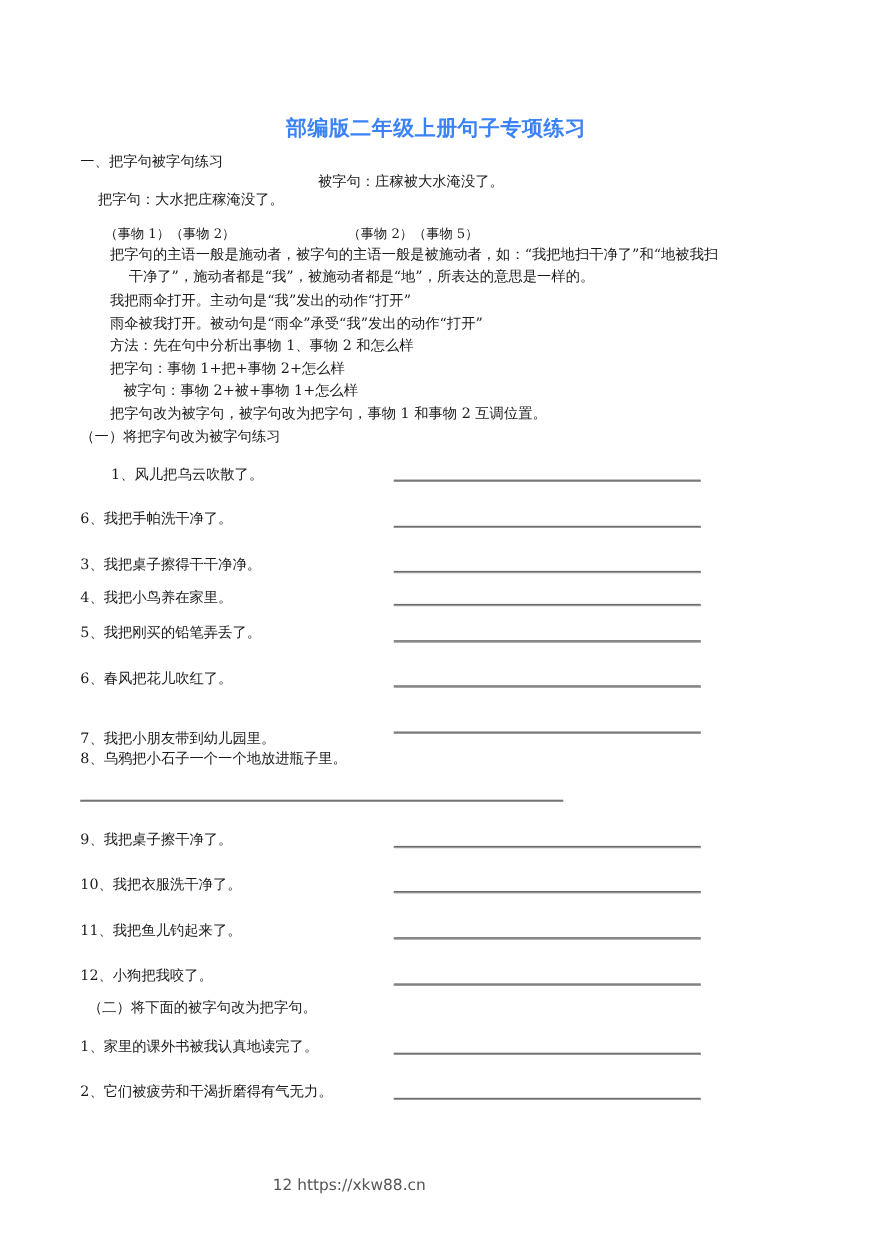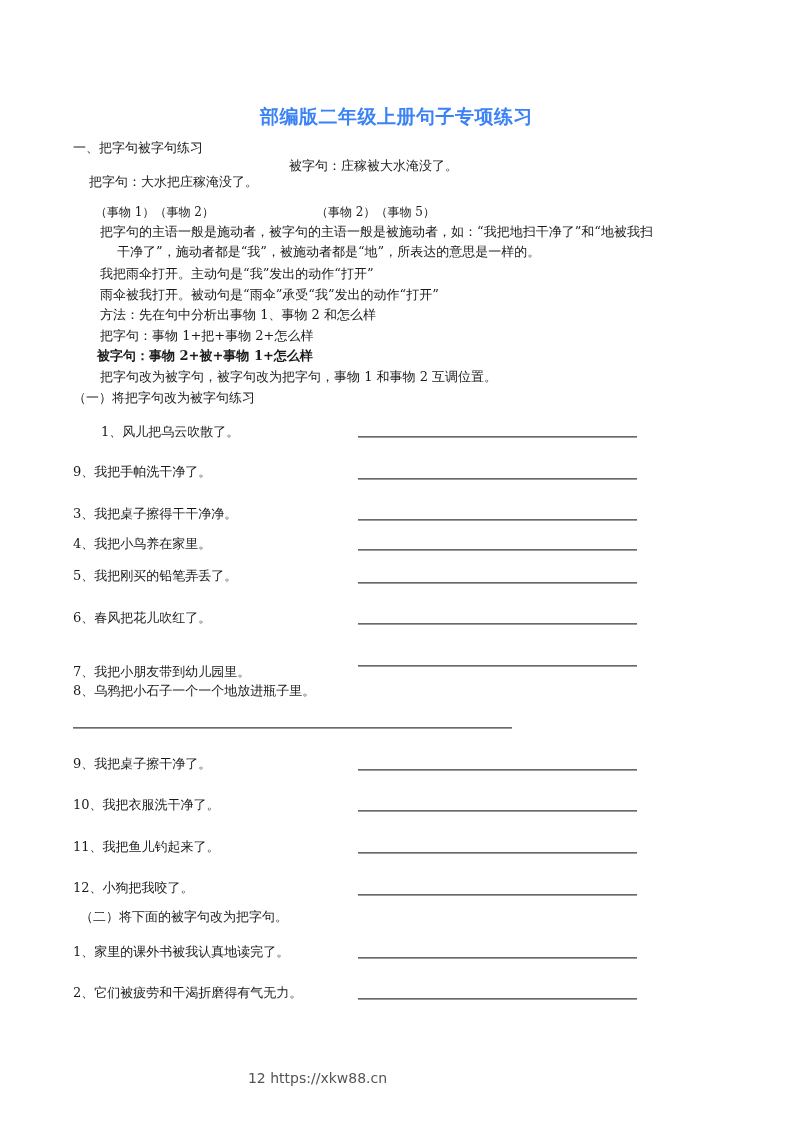--- a/index.html
+++ b/index.html
@@ -26,29 +26,29 @@
 <div class="abs t" style="left:95px;top:202px;font-size:12px;">（事物 1）（事物 2）</div>
 <div class="abs t" style="left:316px;top:202px;font-size:12px;">（事物 2）（事物 5）</div>
 
 <div class="abs t" style="left:100px;top:222px;">把字句的主语一般是施动者，被字句的主语一般是被施动者，如：“我把地扫干净了”和“地被我扫</div>
 <div class="abs t" style="left:73px;top:242px;margin-left:44px;">干净了”，施动者都是“我”，被施动者都是“地”，所表达的意思是一样的。</div>
 
 <div class="abs t" style="left:100px;top:264px;">我把雨伞打开。主动句是“我”发出的动作“打开”</div>
 <div class="abs t" style="left:100px;top:285px;">雨伞被我打开。被动句是“雨伞”承受“我”发出的动作“打开”</div>
 <div class="abs t" style="left:100px;top:305px;">方法：先在句中分析出事物 1、事物 2 和怎么样</div>
 <div class="abs t" style="left:100px;top:326px;">把字句：事物 1+把+事物 2+怎么样</div>
-<div class="abs t" style="left:97px;top:346px;font-weight:bold;">被字句：事物 2+被+事物 1+怎么样</div>
+<div class="abs t" style="left:112px;top:346px;">被字句：事物 2+被+事物 1+怎么样</div>
 <div class="abs t" style="left:100px;top:367px;text-align:right;">把字句改为被字句，被字句改为把字句，事物 1 和事物 2 互调位置。</div>
 
 <div class="abs t" style="left:73px;top:388px;">（一）将把字句改为被字句练习</div>
 
 <div class="abs t" style="left:73px;top:422px;margin-left:28px;">1、风儿把乌云吹散了。</div>
 <div class="line" style="left:358px;top:436px;width:279px;"></div>
 
-<div class="abs t" style="left:73px;top:462px;">9、我把手帕洗干净了。</div>
+<div class="abs t" style="left:73px;top:462px;">6、我把手帕洗干净了。</div>
 <div class="line" style="left:358px;top:478px;width:279px;"></div>
 
 <div class="abs t" style="left:73px;top:504px;">3、我把桌子擦得干干净净。</div>
 <div class="line" style="left:358px;top:519px;width:279px;"></div>
 
 <div class="abs t" style="left:73px;top:534px;">4、我把小鸟养在家里。</div>
 <div class="line" style="left:358px;top:549px;width:279px;"></div>
 
 <div class="abs t" style="left:73px;top:566px;">5、我把刚买的铅笔弄丢了。</div>
 <div class="line" style="left:358px;top:582px;width:279px;"></div>

